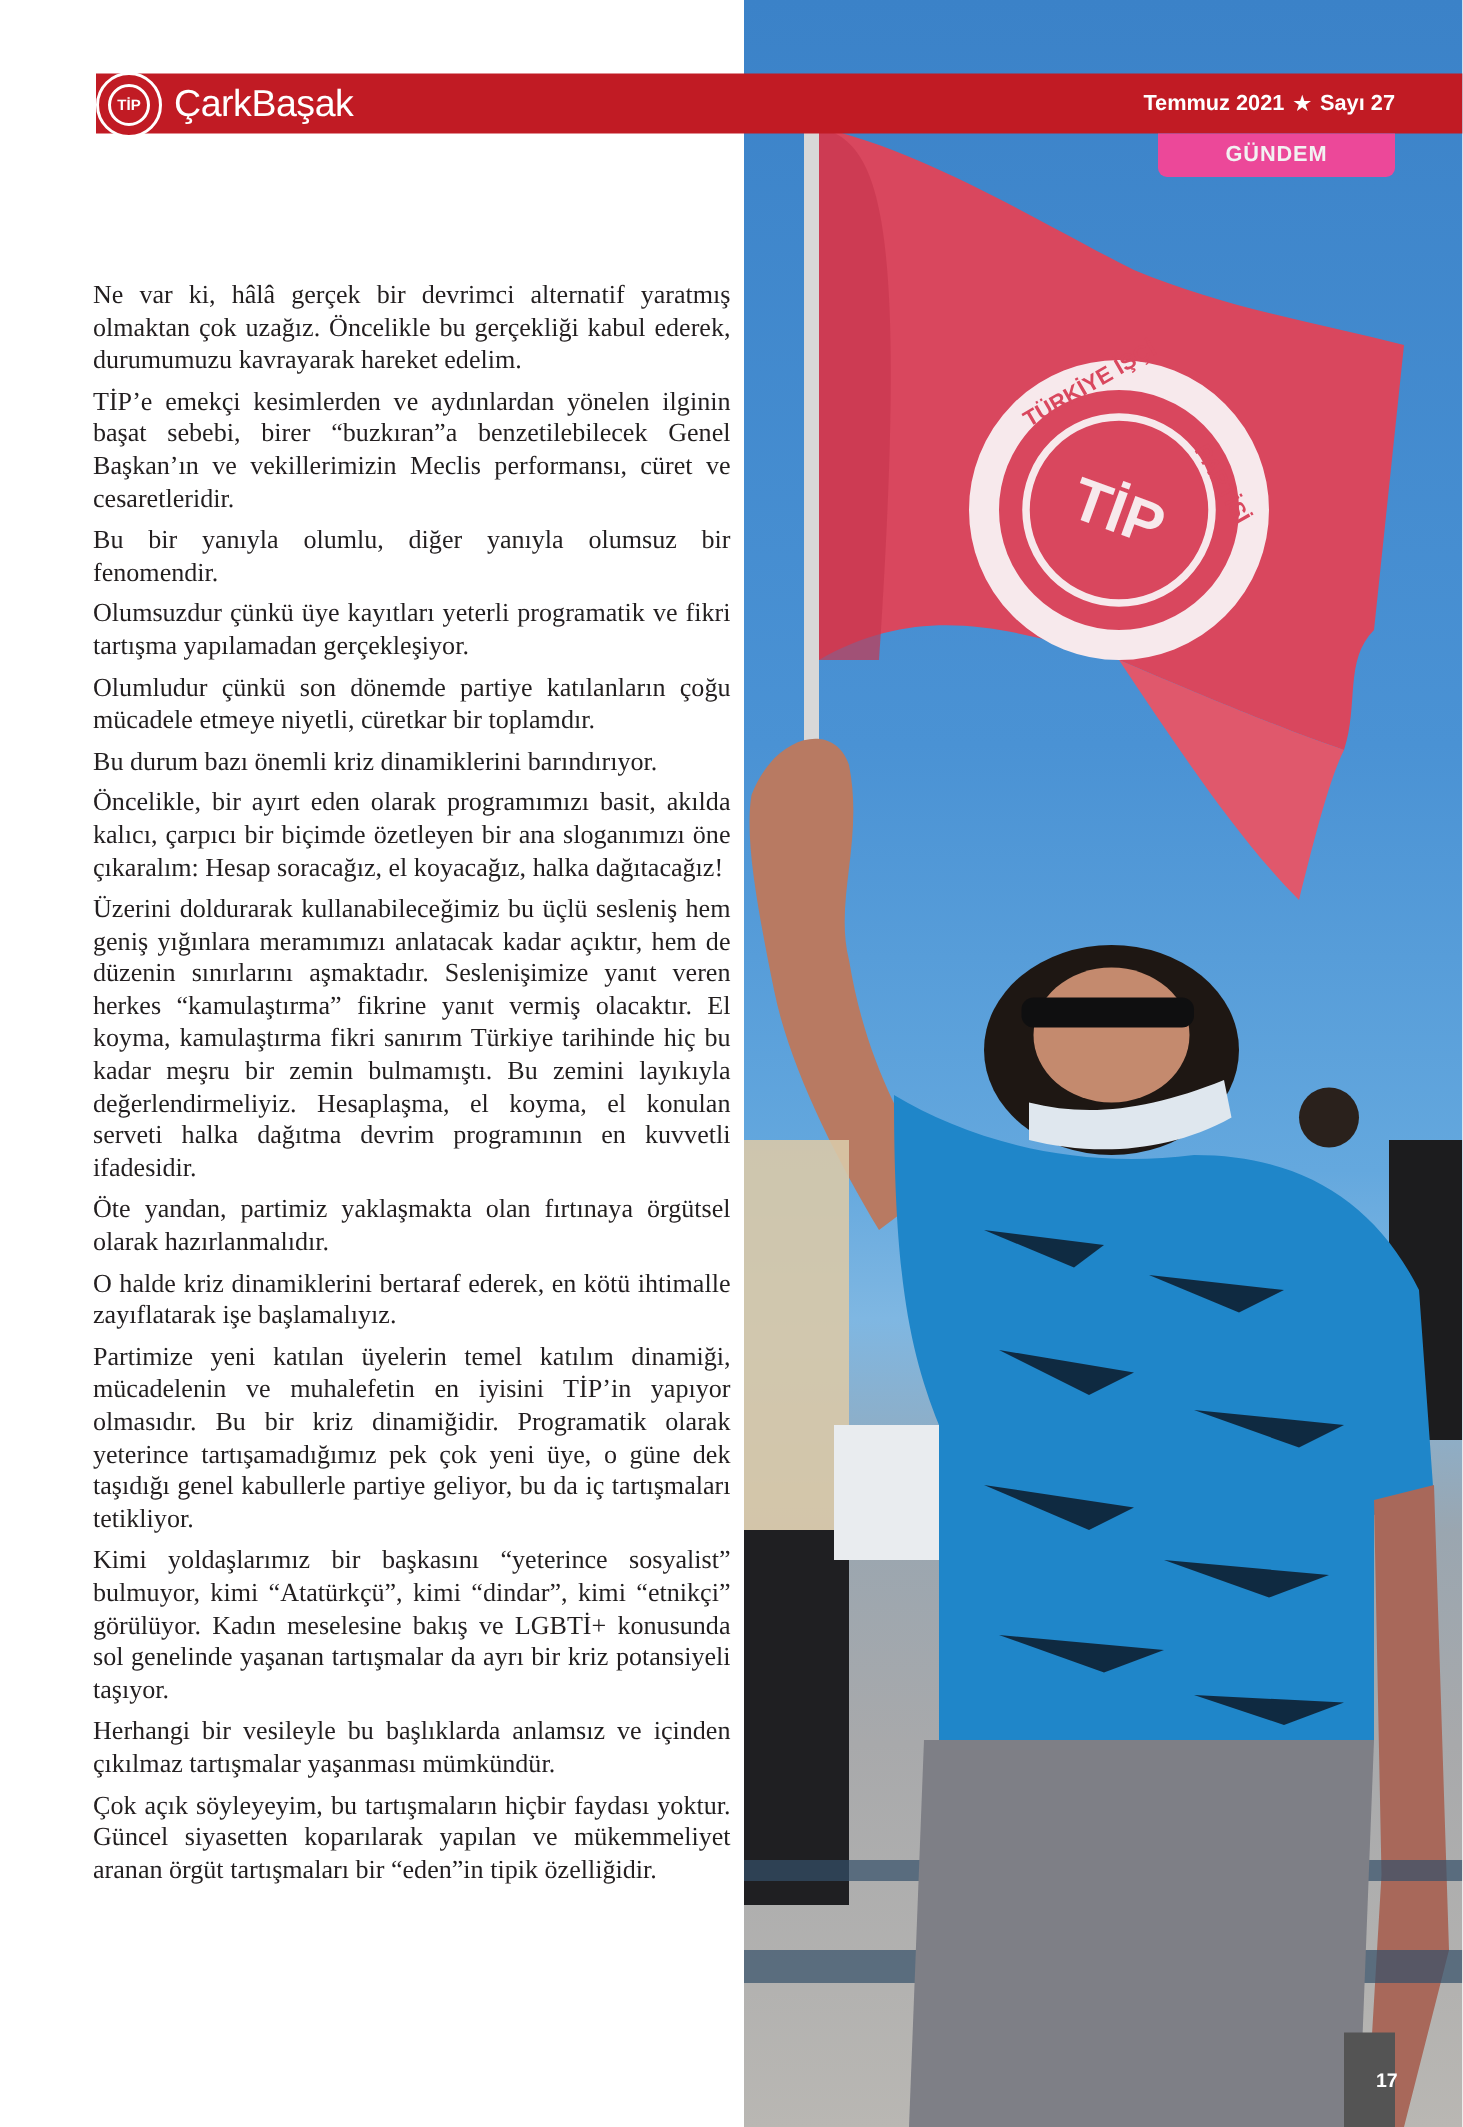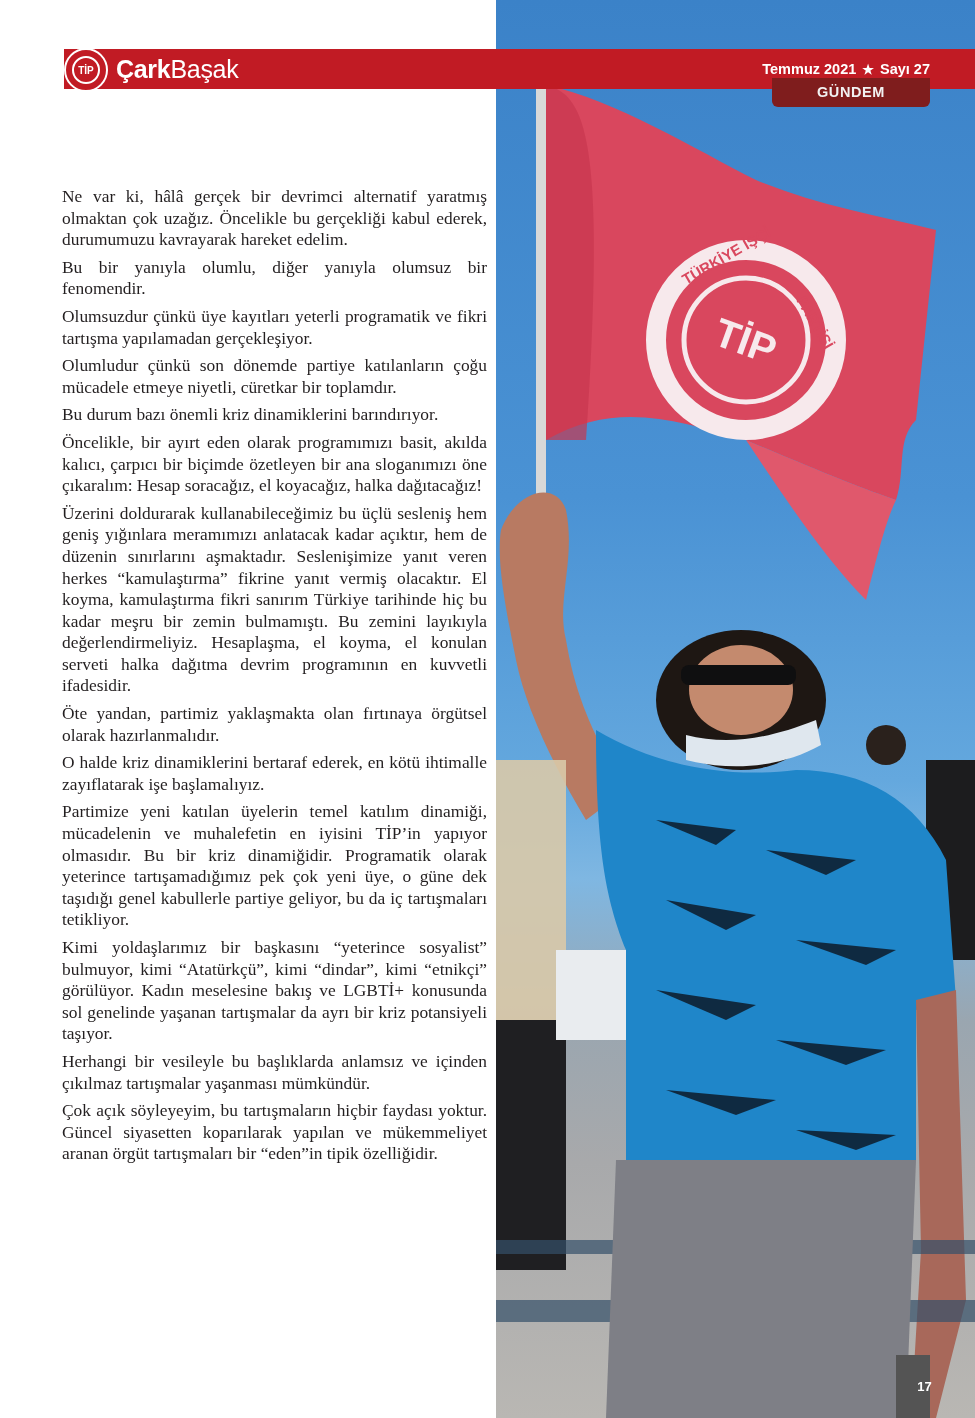--- a/index.html
+++ b/index.html
@@ -25,29 +25,29 @@
     }
     .logo-emblem .inner {
       width: 28px; height: 28px; border-radius: 50%; border: 2px solid #ffffff;
       display: flex; align-items: center; justify-content: center;
       color: #ffffff; font-family: "Liberation Sans", sans-serif; font-weight: bold; font-size: 10px;
     }
     .logo-text {
       position: absolute; left: 116px; top: 52px; height: 34px; line-height: 34px;
       color: #ffffff; font-family: "Liberation Sans", "DejaVu Sans", sans-serif; font-size: 25px; letter-spacing: -0.3px;
     }
-    .logo-text .bold { font-weight: bold; }
+    .logo-text .bold { font-weight: normal; }
     .issue-info {
       position: absolute; right: 45px; top: 49px; height: 40px; line-height: 40px;
       color: #ffffff; font-family: Liberation Sans, sans-serif; font-size: 14.5px; font-weight: bold;
     }
     .issue-info .star { font-size: 13px; margin: 0 2px; }
     .section-tab {
-      position: absolute; left: 772px; top: 78px; width: 158px; height: 29px;
-      background: #7f1d1d; border-radius: 0 0 6px 6px;
+      position: absolute; left: 772px; top: 89px; width: 158px; height: 29px;
+      background: #ec4899; border-radius: 0 0 6px 6px;
       color: #f2f2f2; font-family: "Liberation Sans", "DejaVu Sans", sans-serif; font-weight: bold;
       font-size: 14.5px; letter-spacing: 0.6px; text-align: center; line-height: 29px;
     }
 
     
     .article {
       position: absolute; left: 62px; top: 138px; width: 425px;
       color: #231f20; font-size: 17.4px; line-height: 21.6px; text-align: justify; hyphens: auto; margin-top: 48px;
     }
     .article p { margin-bottom: 6px; }
@@ -124,20 +124,21 @@
 </div>
 <div class="issue-info">
   <span>Temmuz 2021</span>
   <span class="star">★</span>
   <span>Sayı 27</span>
 </div>
 <div class="section-tab">GÜNDEM</div>
 
 <div class="article" lang="tr">
   <p>Ne var ki, hâlâ gerçek bir devrimci alternatif yaratmış olmaktan çok uzağız. Öncelikle bu gerçekliği kabul ederek, durumumuzu kavrayarak hareket edelim.</p>
+  <p>TİP’e emekçi kesimlerden ve aydınlardan yönelen ilginin başat sebebi, birer “buzkıran”a benzetilebilecek Genel Başkan’ın ve vekillerimizin Meclis performansı, cüret ve cesaretleridir.</p>
   <p>Bu bir yanıyla olumlu, diğer yanıyla olumsuz bir fenomendir.</p>
   <p>Olumsuzdur çünkü üye kayıtları yeterli programatik ve fikri tartışma yapılamadan gerçekleşiyor.</p>
   <p>Olumludur çünkü son dönemde partiye katılanların çoğu mücadele etmeye niyetli, cüretkar bir toplamdır.</p>
   <p>Bu durum bazı önemli kriz dinamiklerini barındırıyor.</p>
   <p>Öncelikle, bir ayırt eden olarak programımızı basit, akılda kalıcı, çarpıcı bir biçimde özetleyen bir ana sloganımızı öne çıkaralım: Hesap soracağız, el koyacağız, halka dağıtacağız!</p>
   <p>Üzerini doldurarak kullanabileceğimiz bu üçlü sesleniş hem geniş yığınlara meramımızı anlatacak kadar açıktır, hem de düzenin sınırlarını aşmaktadır. Seslenişimize yanıt veren herkes “kamulaştırma” fikrine yanıt vermiş olacaktır. El koyma, kamulaştırma fikri sanırım Türkiye tarihinde hiç bu kadar meşru bir zemin bulmamıştı. Bu zemini layıkıyla değerlendirmeliyiz. Hesaplaşma, el koyma, el konulan serveti halka dağıtma devrim programının en kuvvetli ifadesidir.</p>
   <p>Öte yandan, partimiz yaklaşmakta olan fırtınaya örgütsel olarak hazırlanmalıdır.</p>
   <p>O halde kriz dinamiklerini bertaraf ederek, en kötü ihtimalle zayıflatarak işe başlamalıyız.</p>
   <p>Partimize yeni katılan üyelerin temel katılım dinamiği, mücadelenin ve muhalefetin en iyisini TİP’in yapıyor olmasıdır. Bu bir kriz dinamiğidir. Programatik olarak yeterince tartışamadığımız pek çok yeni üye, o güne dek taşıdığı genel kabullerle partiye geliyor, bu da iç tartışmaları tetikliyor.</p>
   <p>Kimi yoldaşlarımız bir başkasını “yeterince sosyalist” bulmuyor, kimi “Atatürkçü”, kimi “dindar”, kimi “etnikçi” görülüyor. Kadın meselesine bakış ve LGBTİ+ konusunda sol genelinde yaşanan tartışmalar da ayrı bir kriz potansiyeli taşıyor.</p>

